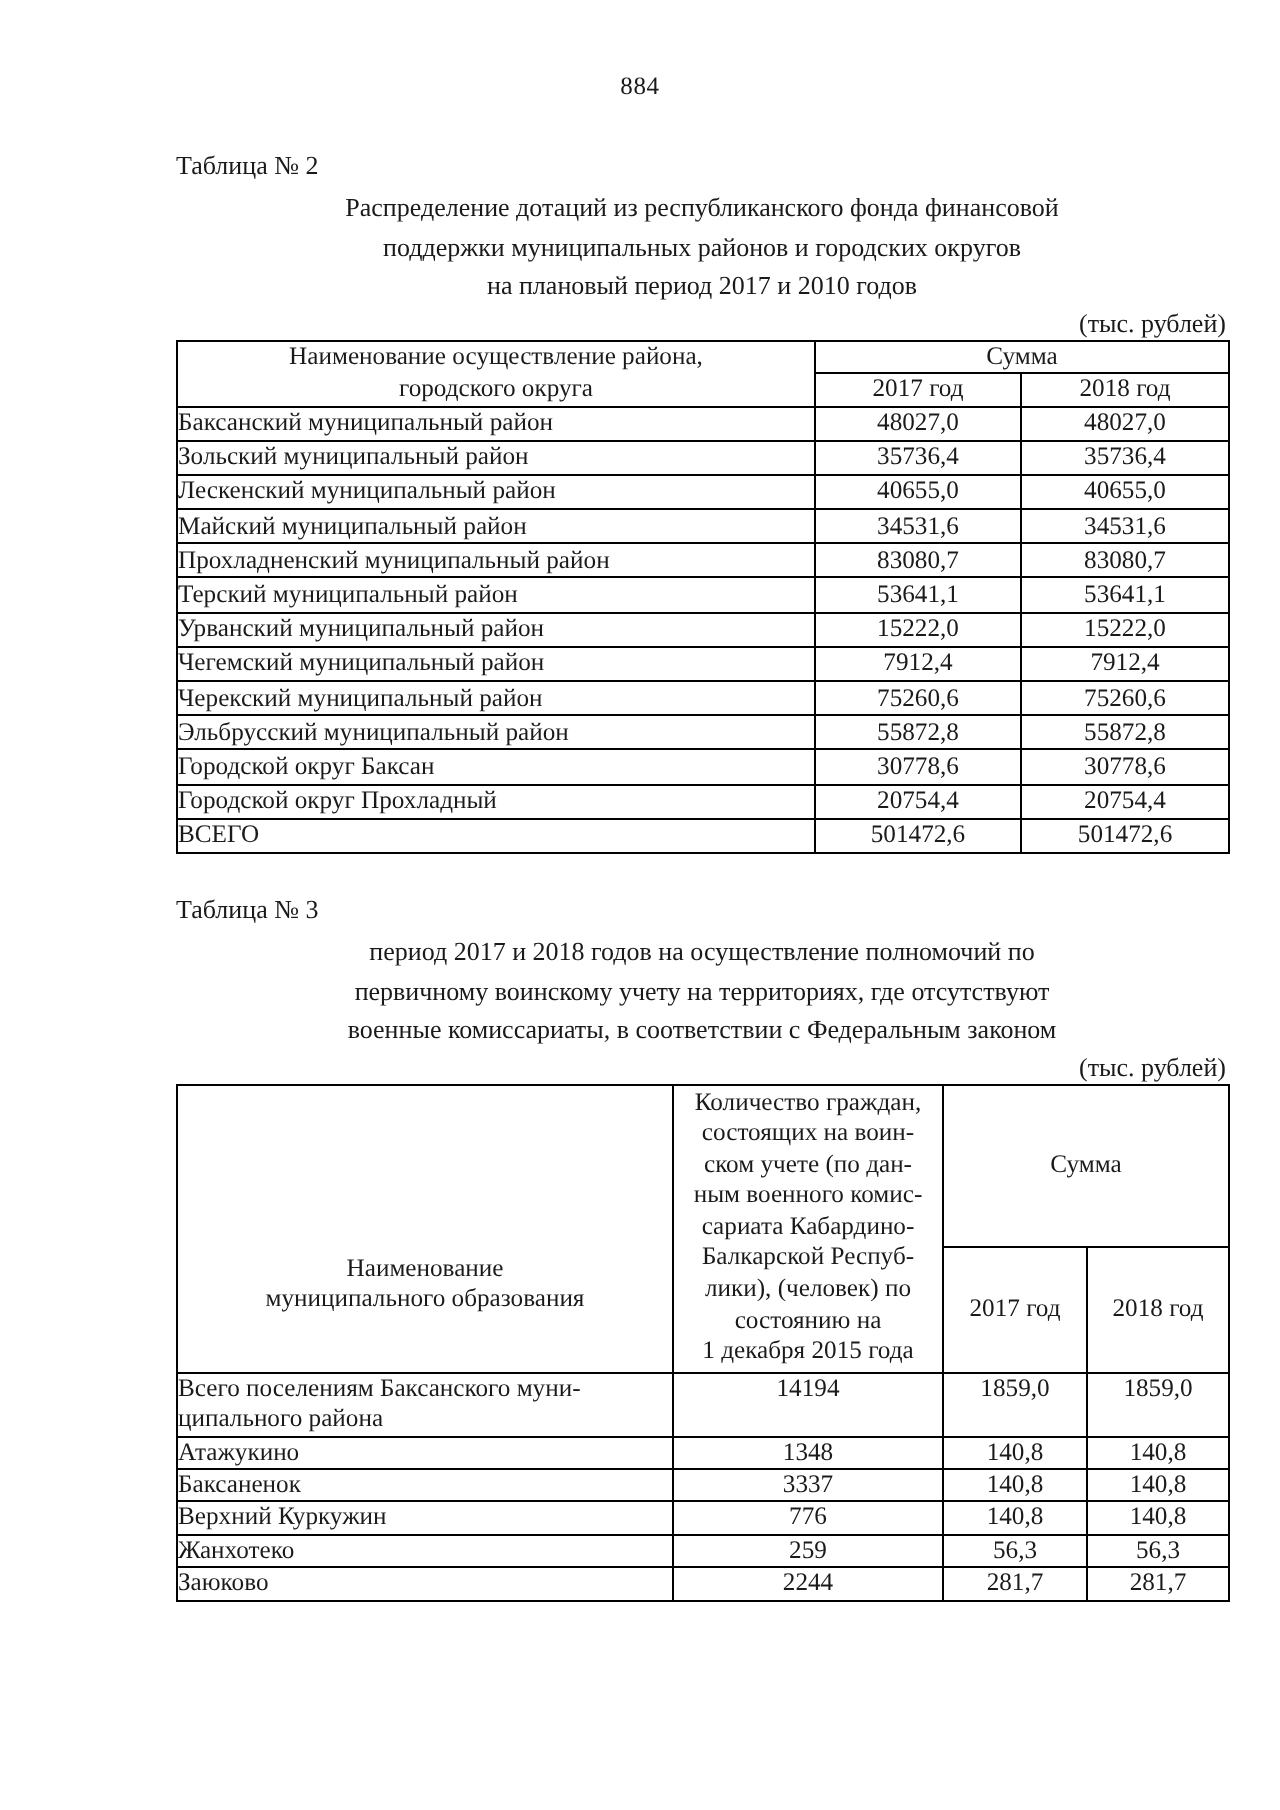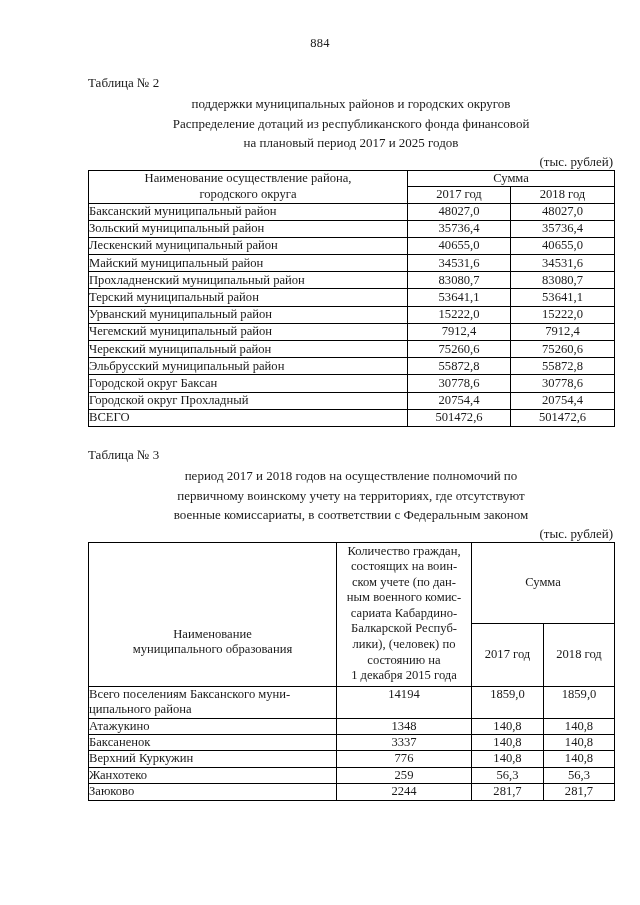--- a/index.html
+++ b/index.html
@@ -133,23 +133,23 @@
 
 <div class="page">
 
   <div class="page-number">884</div>
 
   <div class="block" style="top:74px;">
 
     <div class="table-label">Таблица № 2</div>
 
     <div class="doc-title">
+      <div>Распределение дотаций из республиканского фонда финансовой</div>
       <div>поддержки муниципальных районов и городских округов</div>
-      <div>Распределение дотаций из республиканского фонда финансовой</div>
-      <div>на плановый период 2017 и 2025 годов</div>
+      <div>на плановый период 2017 и 2010 годов</div>
     </div>
 
     <div class="units">(тыс. рублей)</div>
 
     <table class="doc-table t1">
       <colgroup>
         <col class="c-name">
           <col class="c-y1">
           <col class="c-y2">
       </colgroup>

